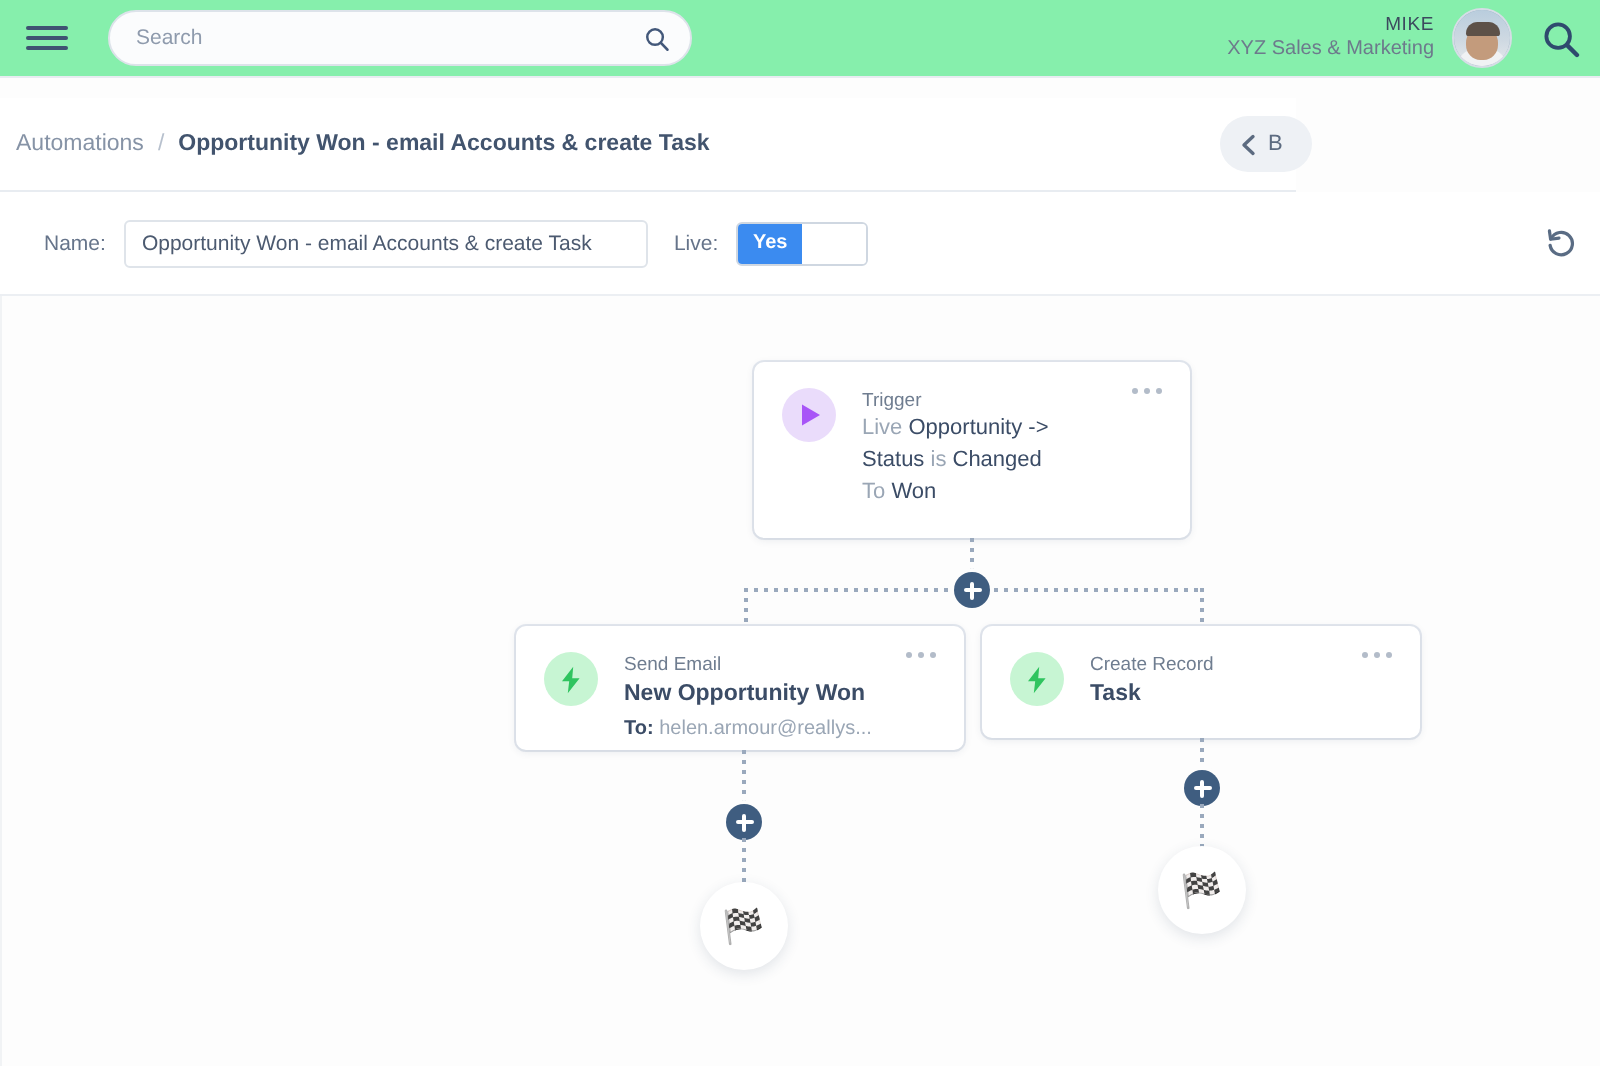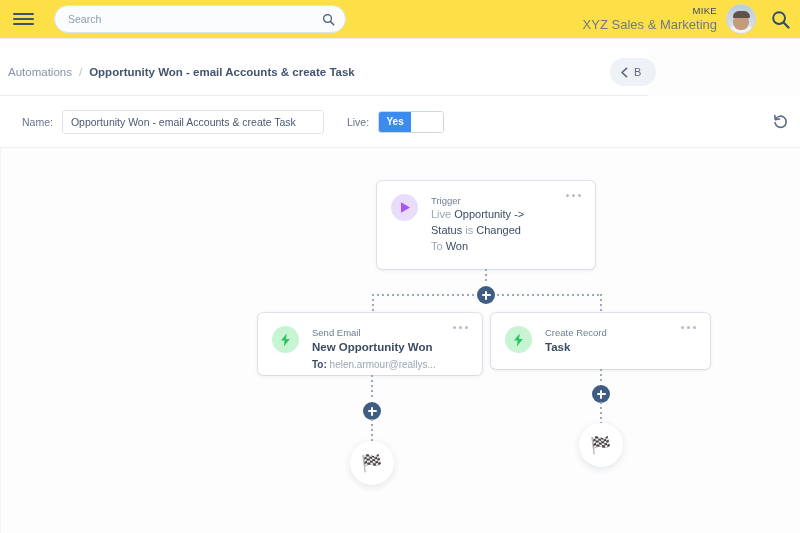--- a/index.html
+++ b/index.html
@@ -7,21 +7,21 @@
     width: 800px; height: 533px;
     background: #ffffff;
     font-family: "Liberation Sans", sans-serif;
     overflow: hidden;
   }
   #app { position: relative; width: 800px; height: 533px; background:#fdfdfd; }
 
   
   .topbar {
     position: absolute; left:0; top:0; width:800px; height:39px;
-    background:#fde047; border-bottom:1px solid #e8ecf1;
+    background:#86efac; border-bottom:1px solid #e8ecf1;
     display:flex; align-items:center;
   }
   .hamburger { margin-left:8px; width:30px; height:26px;
     display:flex; flex-direction:column; justify-content:center; gap:3px; cursor:pointer; }
   .hamburger span { display:block; height:2px; width:21px; margin:0 auto; background:#3f5272; border-radius:1px; }
 
   .searchwrap {
     margin-left:16px; width:292px; height:28px;
     border:1px solid #dde3ea; border-radius:14px; background:#fbfcfd;
     display:flex; align-items:center; padding:0 10px 0 13px;
@@ -29,21 +29,21 @@
   .searchwrap input {
     flex:1; border:none; outline:none; background:transparent;
     font-family:"Liberation Sans", sans-serif; font-size:10.5px; color:#5b6b80;
   }
   .searchwrap input::placeholder { color:#8f9bad; }
   .search-ico { width:13px; height:13px; flex:none; }
 
   .user-block { margin-left:auto; display:flex; align-items:center; gap:9px; padding-right:10px; }
   .user-text { text-align:right; line-height:1.25; }
   .user-name { font-size:9.5px; font-weight:normal; color:#3c4a5e; letter-spacing:.3px; }
-  .user-org  { font-size:13px; color:#6d7a8c; }
+  .user-org  { font-size:10px; color:#6d7a8c; }
   .avatar {
     width:30px; height:30px; border-radius:50%; overflow:hidden;
     border:1px solid #d6dde6; background:#9ab0c4; position:relative;
   }
   .avatar .sky { position:absolute; inset:0; background:linear-gradient(#b9cddd 0%, #cfd9e2 55%, #e7eaec 100%); }
   .avatar .face { position:absolute; left:50%; top:8px; width:16px; height:17px; margin-left:-8px;
     background:#c39b7c; border-radius:50% 50% 45% 45%; }
   .avatar .hair { position:absolute; left:50%; top:6px; width:17px; height:7px; margin-left:-8.5px;
     background:#5d5148; border-radius:9px 9px 2px 2px; }
   .avatar .body { position:absolute; left:50%; bottom:-2px; width:26px; height:11px; margin-left:-13px;
@@ -71,21 +71,21 @@
     position:absolute; left:0; top:96px; width:800px; height:52px;
     background:#ffffff; border-bottom:1px solid #eceff3;
     display:flex; align-items:center; padding-left:22px;
   }
   .namelabel { font-size:10.5px; color:#66748a; margin-right:9px; }
   .nameinput {
     width:262px; height:24px; border:1px solid #dfe4ea; border-radius:3px;
     background:#fff; padding:0 8px; font-family:"Liberation Sans", sans-serif;
     font-size:10.5px; color:#4c5a70; outline:none;
   }
-  .livelabel { font-size:10.5px; color:#66748a; margin-left:23px; margin-right:9px; }
+  .livelabel { font-size:10.5px; color:#66748a; margin-left:13px; margin-right:9px; }
   .toggle {
     width:66px; height:22px; border:1px solid #cfd7e1; border-radius:3px;
     display:flex; overflow:hidden; cursor:pointer; background:#fff;
   }
   .toggle .on {
     width:33px; background:#3b8bf0; color:#fff; font-size:10px; font-weight:bold;
     display:flex; align-items:center; justify-content:center;
   }
   .toggle .off { width:33px; background:#ffffff; }
   .undo-btn { position:absolute; right:8px; top:50%; transform:translateY(-50%);

